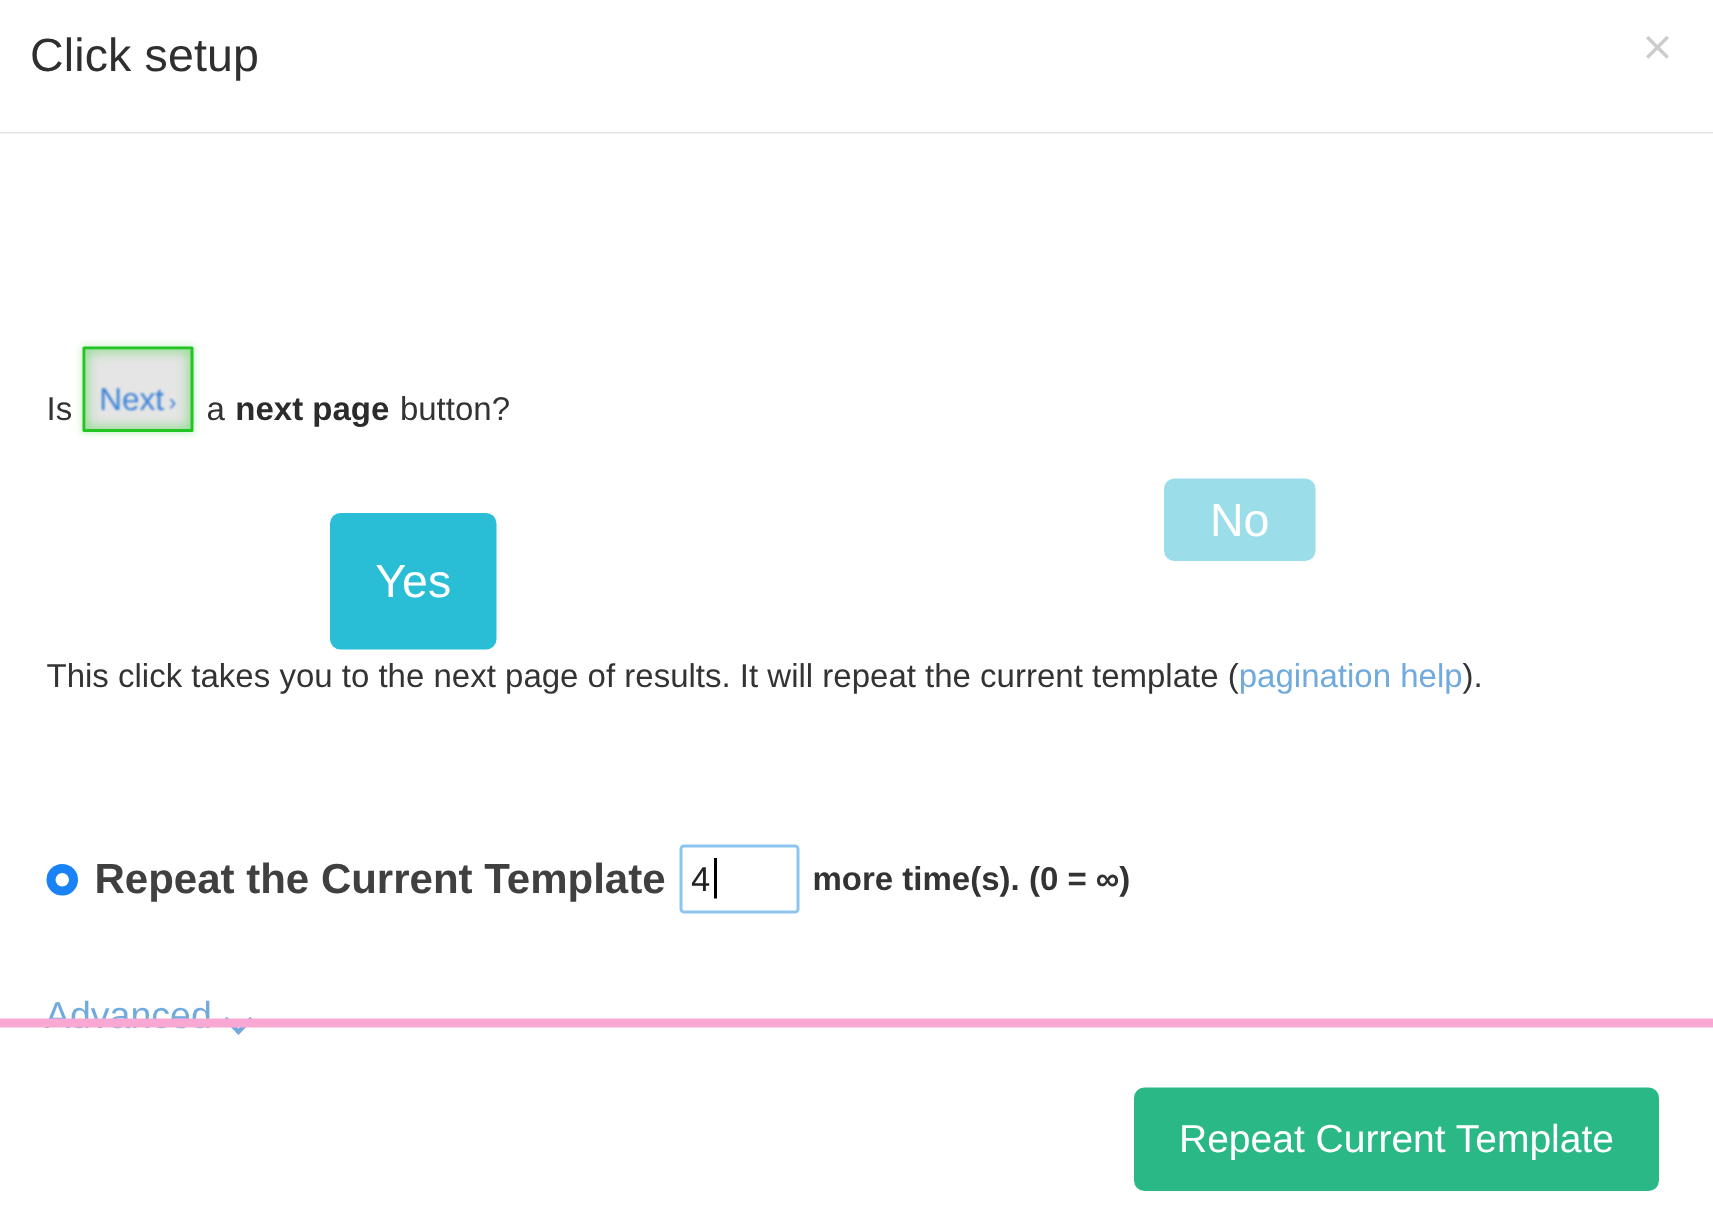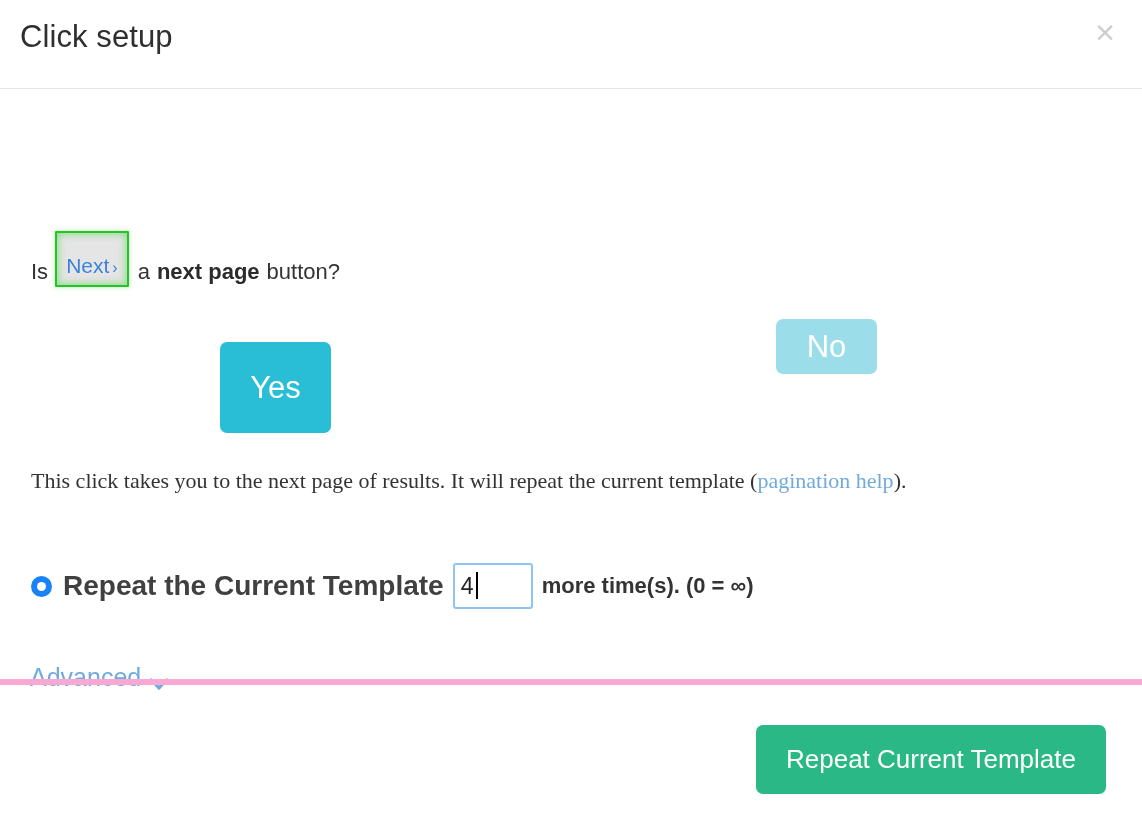--- a/index.html
+++ b/index.html
@@ -132,26 +132,25 @@
     top: 230px;
     width: 101px;
     height: 55px;
     background: #9bdde9;
   }
 
   
   .description {
     position: absolute;
     left: 31px;
-    top: 372px;
+    top: 342px;
     width: 1035px;
     font-size: 22px;
     line-height: 40px;
     color: #333333;
-    font-family: Liberation Serif, serif;
   }
   .description a.inline-link {
     color: #71aadd;
     text-decoration: none;
     cursor: pointer;
   }
 
   
   .repeat-row {
     position: absolute;

